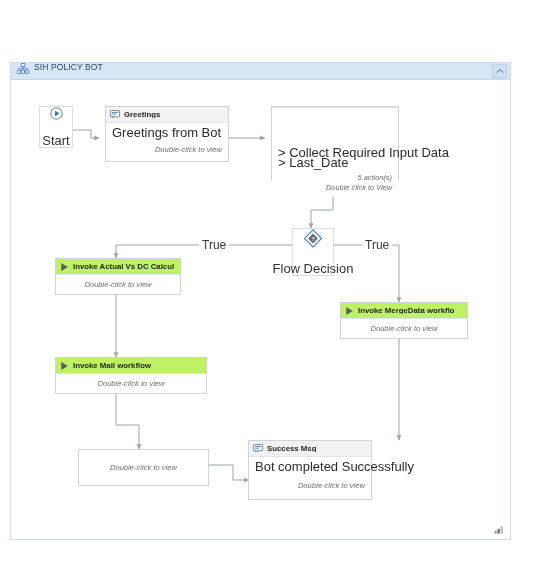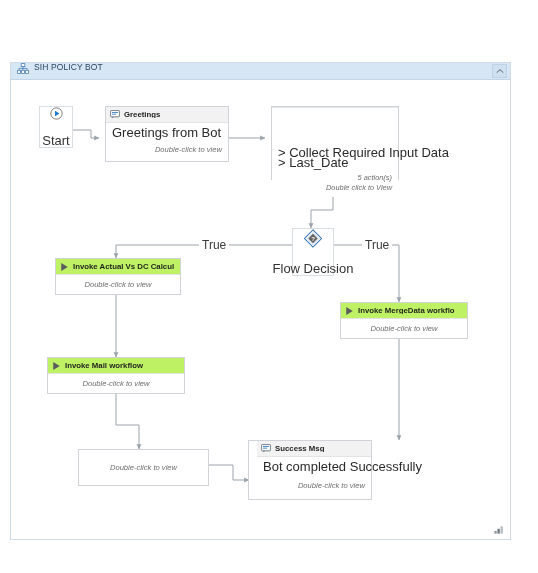--- a/index.html
+++ b/index.html
@@ -352,39 +352,39 @@
           <svg class="head-icon" width="9" height="10" viewBox="0 0 10 11">
             <path d="M1.4 1 L8.6 5.5 L1.4 10 Z" fill="#5c5c5c"></path>
           </svg>
           <span class="head-title">Invoke MergeData workflo</span>
         </div>
         <div class="card-body invoke-body">
           <div class="hint">Double-click to view</div>
         </div>
       </div>
 
-      <div class="node card" style="left:36px; top:277px; width:138px; height:37px;">
+      <div class="node card" style="left:44px; top:277px; width:152px; height:37px;">
         <div class="card-head plain">
           <svg class="head-icon" width="9" height="10" viewBox="0 0 10 11">
             <path d="M1.4 1 L8.6 5.5 L1.4 10 Z" fill="#5c5c5c"></path>
           </svg>
           <span class="head-title">Invoke Mail workflow</span>
         </div>
         <div class="card-body invoke-body">
           <div class="hint">Double-click to view</div>
         </div>
       </div>
 
       <div class="node card" style="left:67px; top:369px; width:131px; height:37px;">
         <div class="card-body invoke-body">
           <div class="hint">Double-click to view</div>
         </div>
       </div>
 
-      <div class="node card" style="left:237px; top:360px; width:124px; height:60px;padding-left:8px;">
+      <div class="node card" style="left:237px; top:360px; width:124px; height:60px;">
         <div class="card-head">
           <svg class="head-icon" width="10" height="9" viewBox="0 0 11 10">
             <rect x="0.6" y="0.6" width="9.8" height="7" rx="0.6" fill="#ffffff" stroke="#5d6b78" stroke-width="0.9"></rect>
             <rect x="2.1" y="2.2" width="6.8" height="1" fill="#3d7fc1"></rect>
             <rect x="2.1" y="4.1" width="4.6" height="1" fill="#3d7fc1"></rect>
             <path d="M2.6 7.6 L2.6 9.2 L4.6 7.6 Z" fill="#5d6b78"></path>
           </svg>
           <span class="head-title">Success Msg</span>
         </div>
         <div class="card-body">

